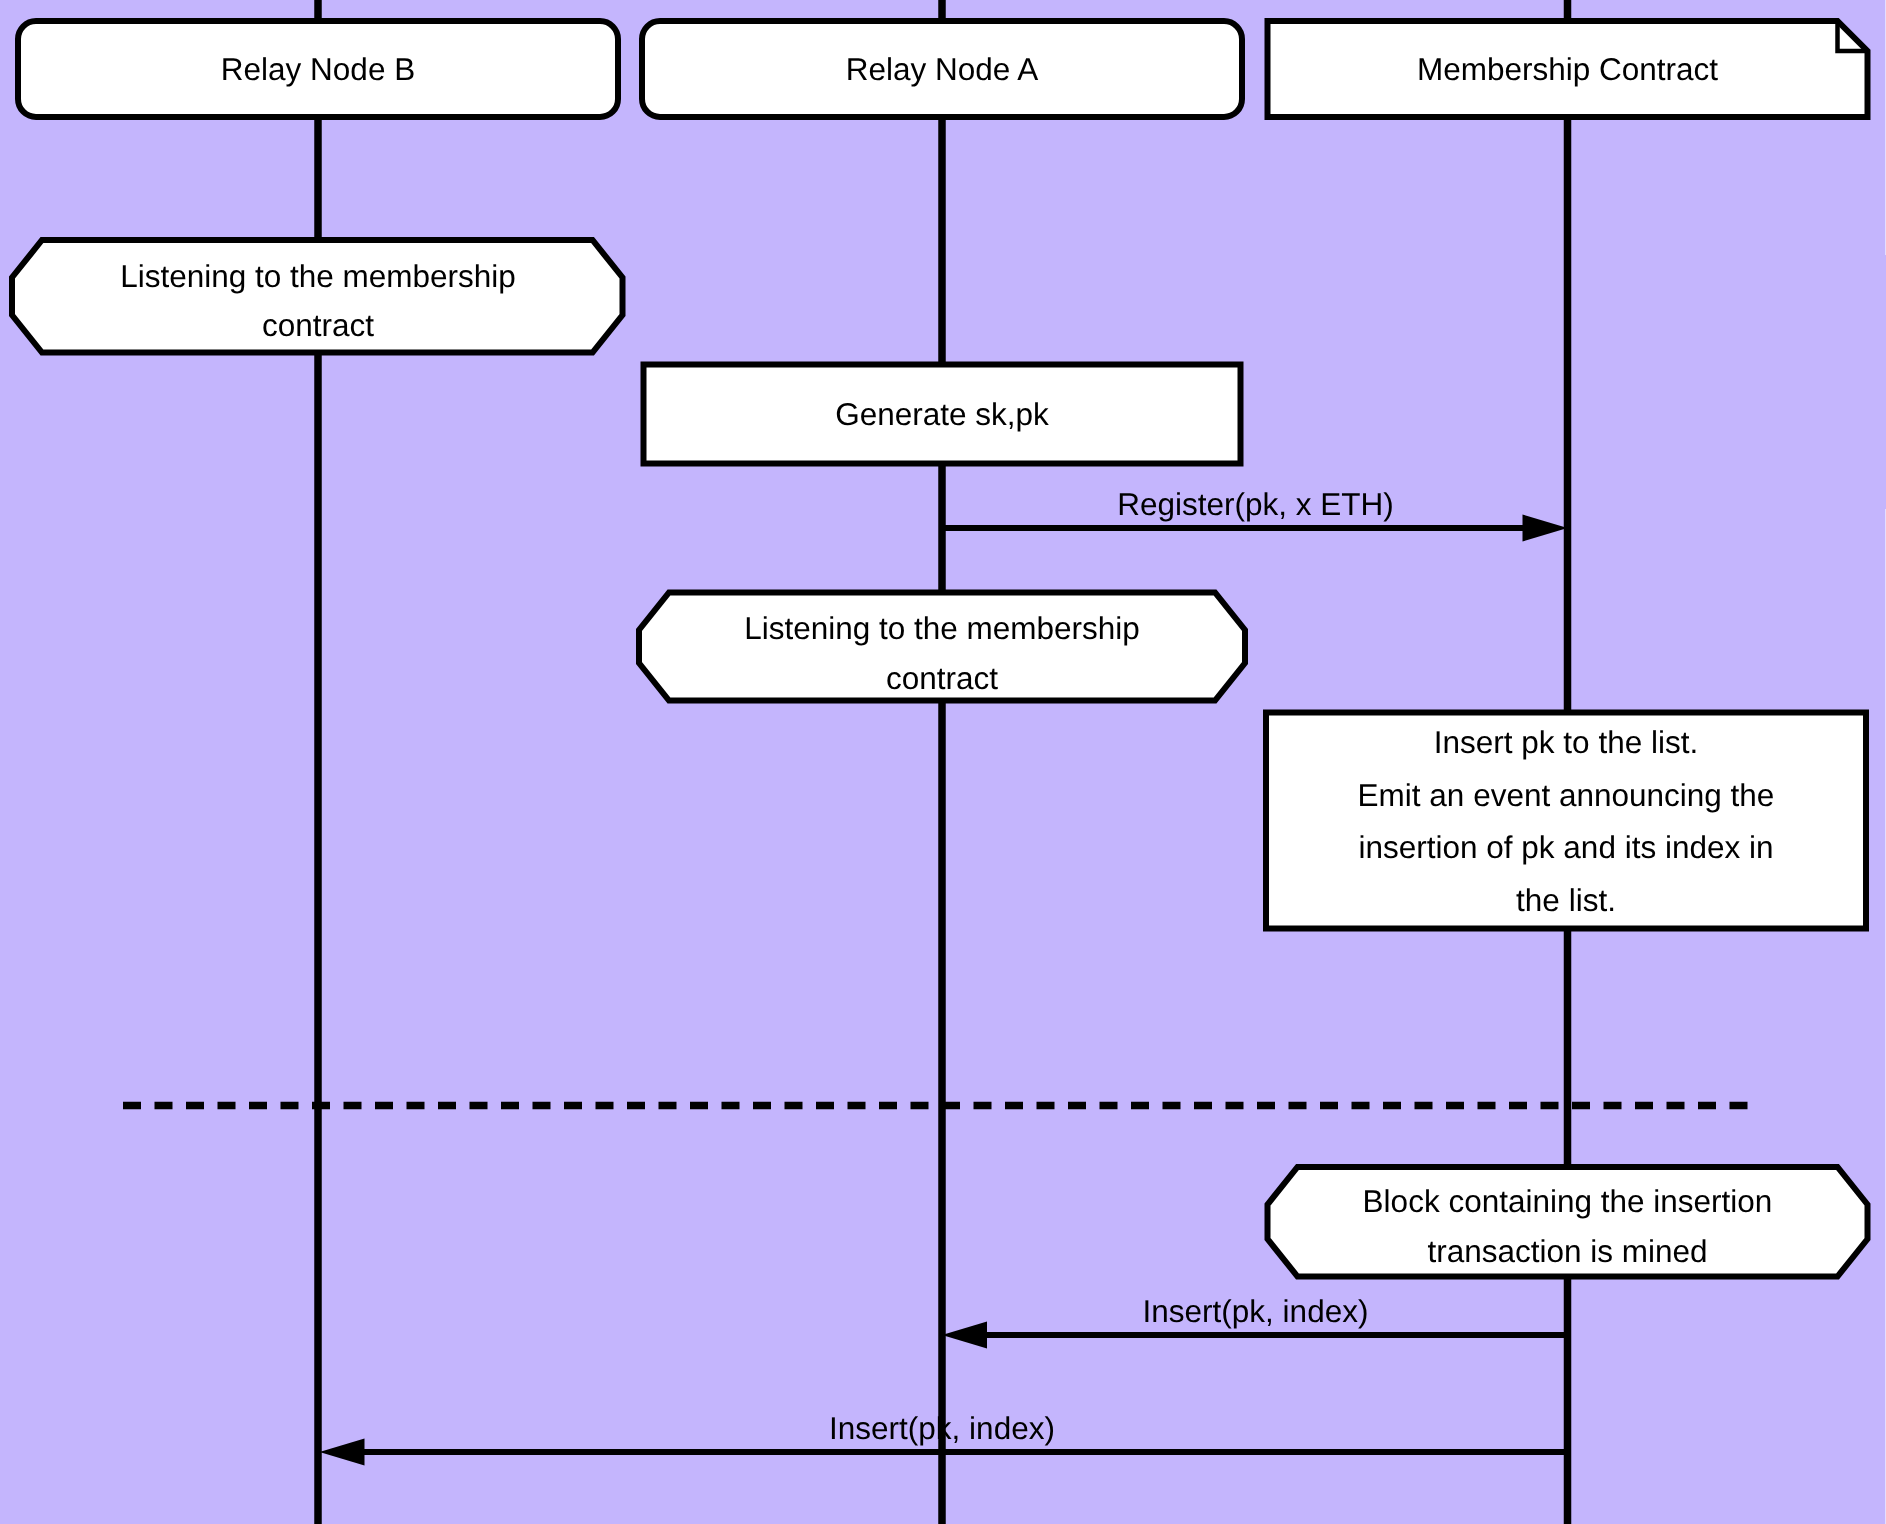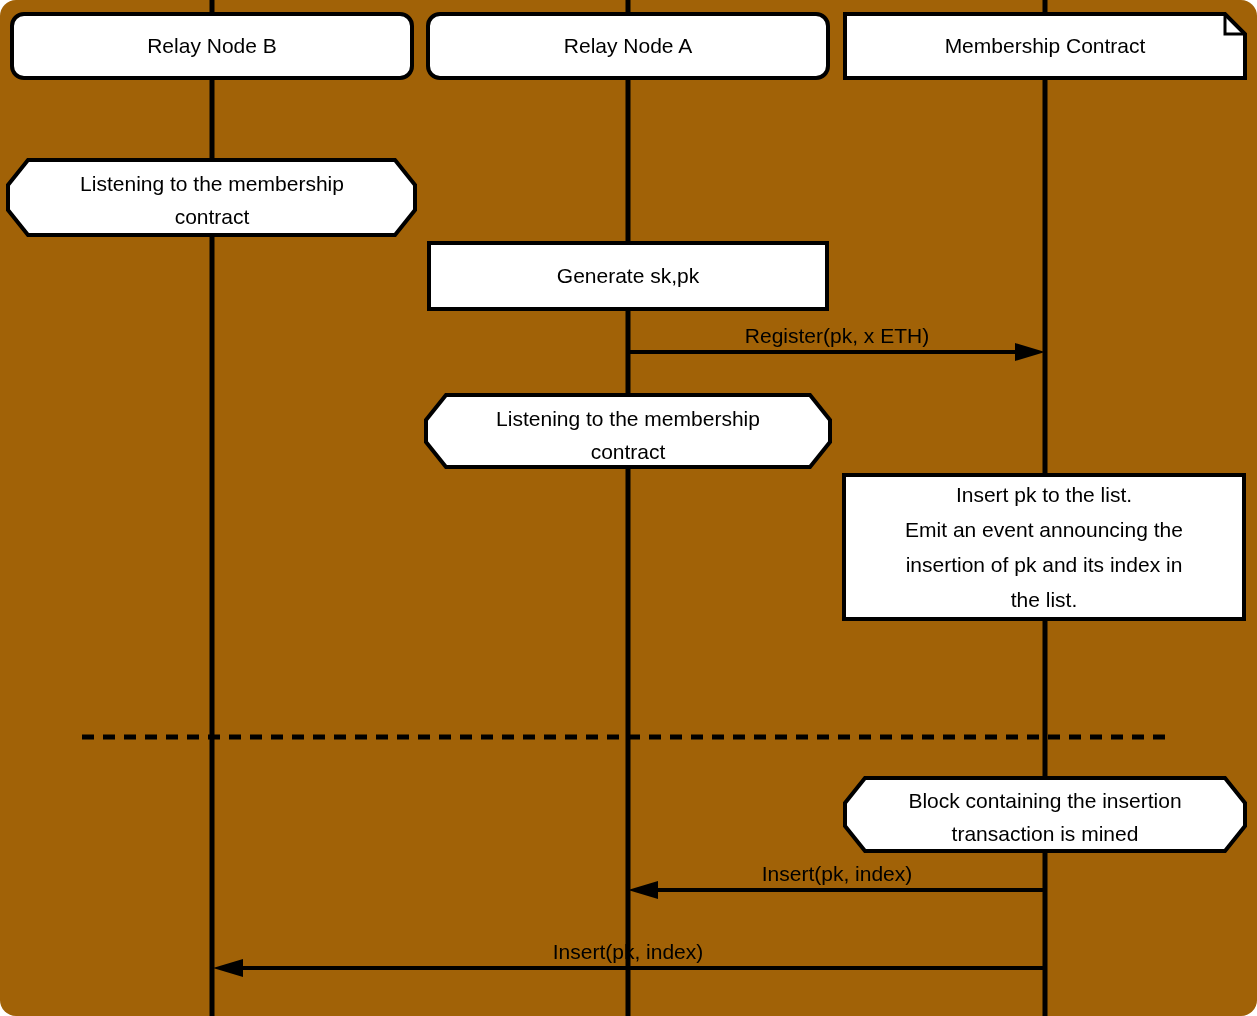--- a/index.html
+++ b/index.html
@@ -19,21 +19,21 @@
   .lifeline { stroke: #000000; stroke-width: 5; fill: none; }
   .shape { fill: #ffffff; stroke: #000000; stroke-width: 4; }
   .thinstroke { fill: none; stroke: #000000; stroke-width: 3; }
   .msgline { stroke: #000000; stroke-width: 4; fill: none; }
   .dashline { stroke: #000000; stroke-width: 5; fill: none; stroke-dasharray: 12 9; }
   .arrowhead { fill: #000000; stroke: none; }
 </style>
 </head>
 <body>
 
-<div class="canvas" style="background: #a16207; border-radius: 16px;">
+<div class="canvas" style="background: #c4b5fd;">
   <svg width="1257" height="1016" viewBox="0 0 1257 1016">
 
     <line class="lifeline" x1="212" y1="0" x2="212" y2="1016"></line>
     <line class="lifeline" x1="628" y1="0" x2="628" y2="1016"></line>
     <line class="lifeline" x1="1045" y1="0" x2="1045" y2="1016"></line>
 
     <g>
       <rect class="shape" x="12" y="14" width="400" height="64" rx="12" ry="12"></rect>
       <text x="212" y="53" text-anchor="middle">Relay Node B</text>
     </g>

